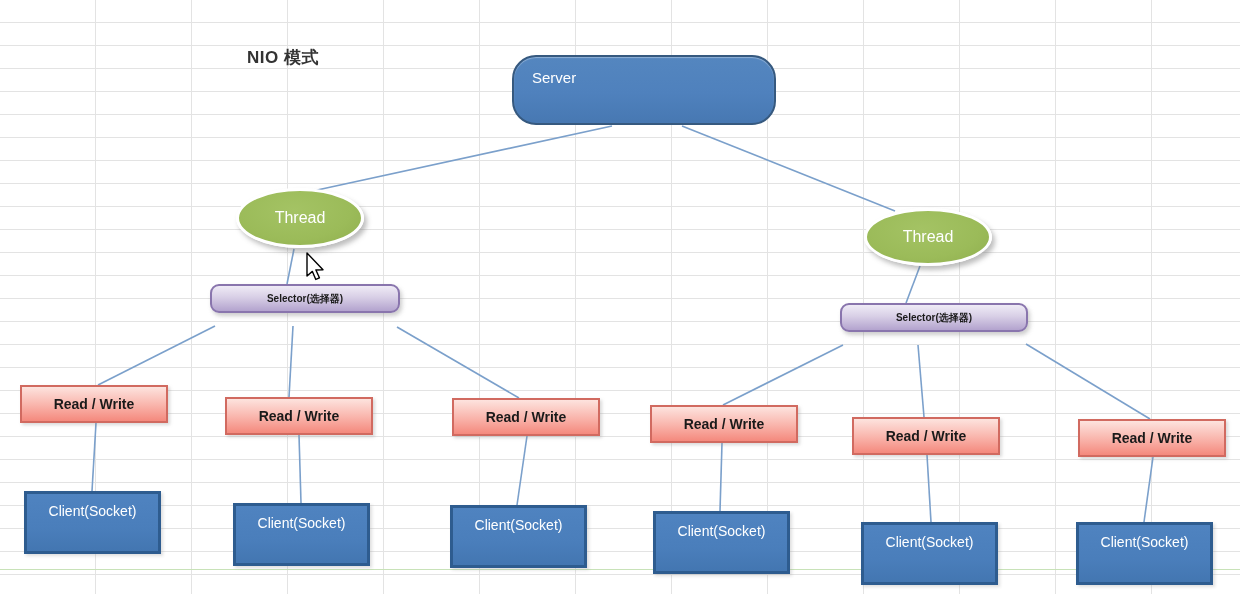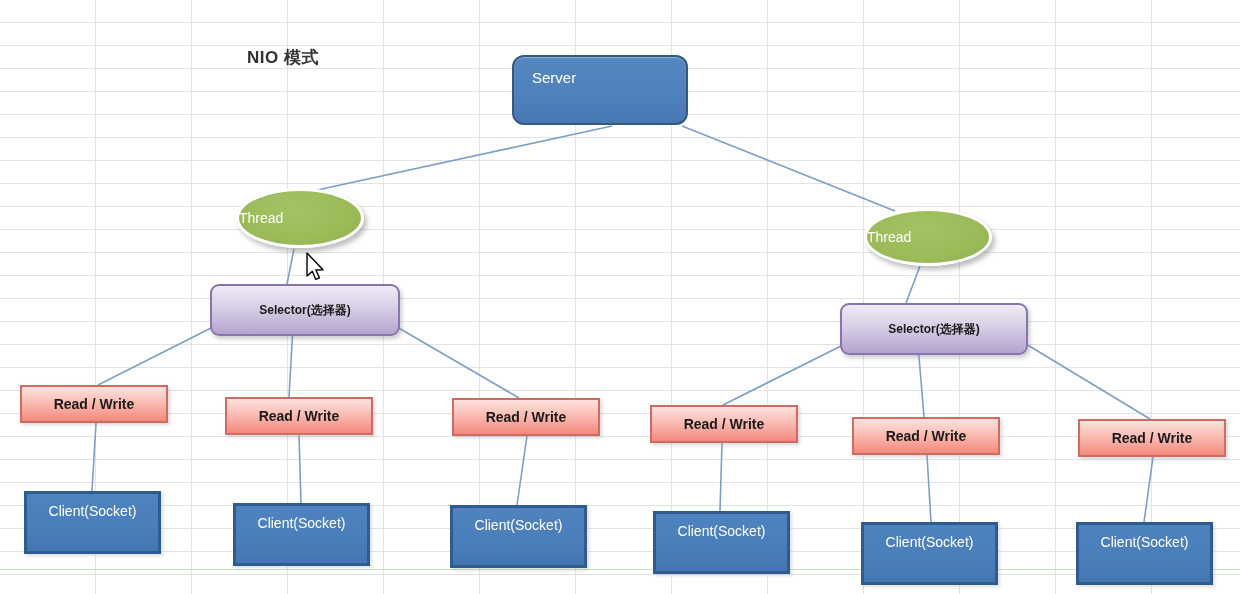--- a/index.html
+++ b/index.html
@@ -13,43 +13,43 @@
       repeating-linear-gradient(to right, transparent 0px, transparent 95px, #e3e3e3 95px, #e3e3e3 96px),
       repeating-linear-gradient(to bottom, transparent 0px, transparent 22px, #e3e3e3 22px, #e3e3e3 23px);
   }
   .node{position:absolute;box-sizing:border-box;}
   .title{
     position:absolute;left:247px;top:46px;
     font-size:17px;font-weight:700;color:#333;white-space:nowrap;
     letter-spacing:0.5px;
   }
   .server{
-    left:512px;top:55px;width:176px;height:70px;
+    left:512px;top:55px;width:264px;height:70px;
     background:linear-gradient(to bottom,#5486bf 0%,#4f81bd 55%,#4778b2 100%);
-    border:2px solid #36597f;border-radius:12px;
+    border:2px solid #36597f;border-radius:24px;
     color:#fff;font-size:15px;
     padding:12px 0 0 18px;
     box-shadow:inset 0 1px 1px rgba(255,255,255,.35);
   }
   .thread{
     width:128px;height:60px;border-radius:50%;
     background:radial-gradient(ellipse at 45% 35%, #a4c364 0%, #9bbb59 60%, #8fae4e 100%);
     border:3px solid #ffffff;
     box-shadow:3px 4px 5px rgba(110,110,110,.45);
-    color:#fff;font-size:14px;
-    display:flex;align-items:center;justify-content:flex-start;
+    color:#fff;font-size:16px;
+    display:flex;align-items:center;justify-content:center;
   }
   .thread-left{left:236px;top:188px;}
   .thread-right{left:864px;top:208px;height:58px;}
   .selector{
-    width:190px;height:52px;border-radius:9px;
+    width:190px;height:29px;border-radius:9px;
     background:linear-gradient(to bottom,#efebf6 0%,#d8cfe6 45%,#b3a3ce 100%);
     border:2px solid #8975ad;
     box-shadow:2px 3px 4px rgba(130,130,130,.4);
-    color:#1a1a1a;font-size:12px;font-weight:700;
+    color:#1a1a1a;font-size:10px;font-weight:700;
     display:flex;align-items:center;justify-content:center;
     white-space:nowrap;
   }
   .selector-left{left:210px;top:284px;}
   .selector-right{left:840px;top:303px;width:188px;}
   .rw{
     width:148px;height:38px;
     background:linear-gradient(to bottom,#fde3de 0%,#f9b3aa 55%,#f4897d 100%);
     border:2px solid #d16a60;
     box-shadow:2px 2px 3px rgba(150,150,150,.35);

